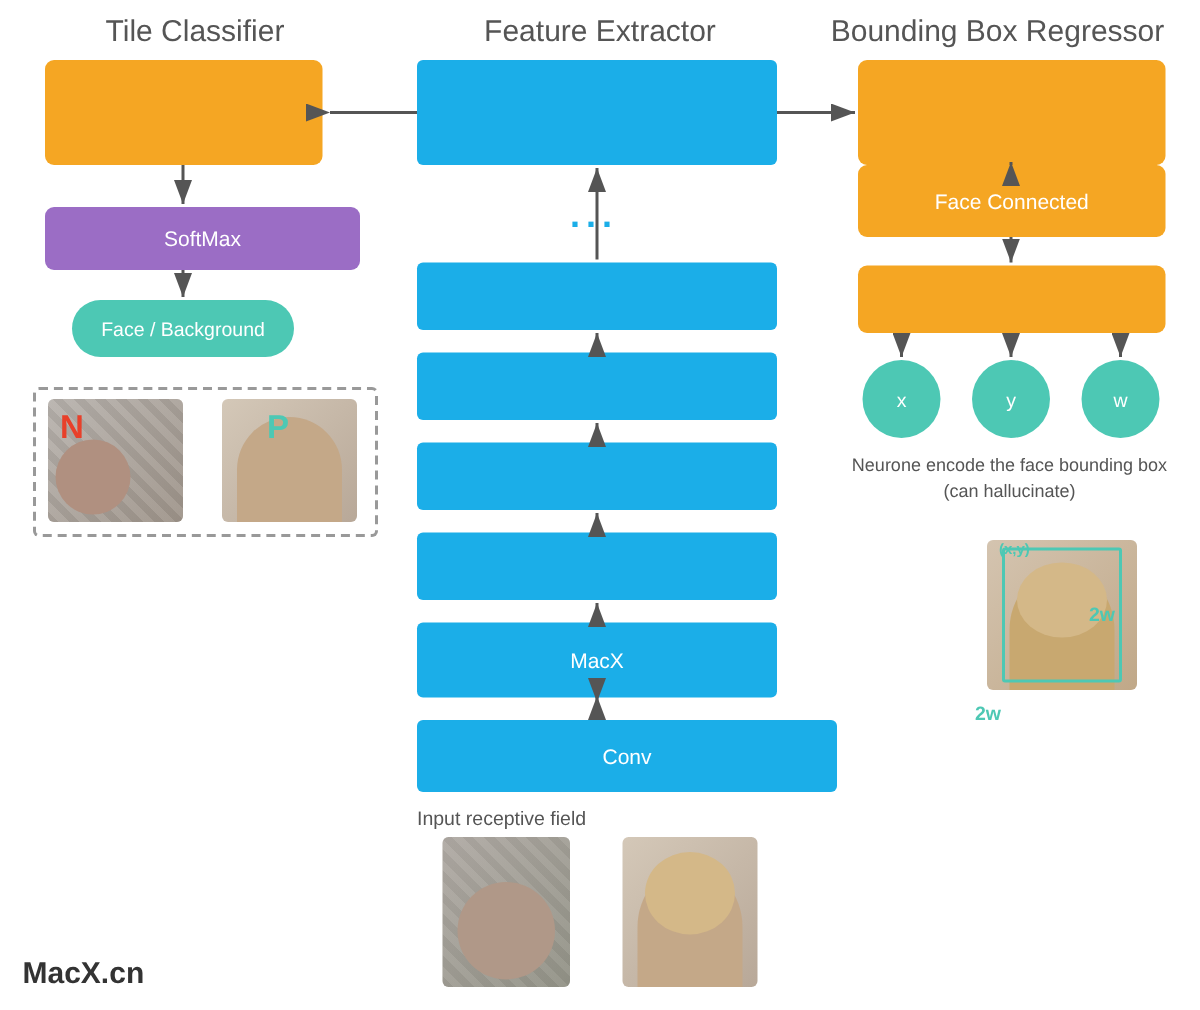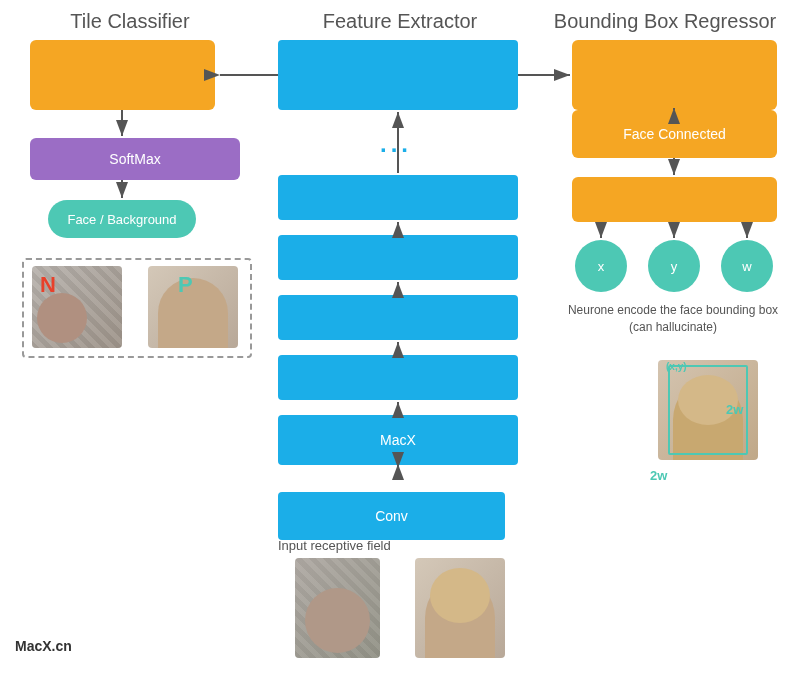--- a/index.html
+++ b/index.html
@@ -122,21 +122,21 @@
       position: absolute;
       top: 0;
       left: 0;
       width: 800px;
       height: 673px;
       pointer-events: none;
     }
 
     .macx-label {
       position: absolute;
-      font-size: 14px;
+      font-size: 20px;
       font-weight: bold;
       color: #333;
     }
 
     
     .fc-label {
       color: white;
       font-size: 14px;
       font-weight: 500;
       text-align: center;
@@ -184,21 +184,21 @@
 
   <div class="block-blue" style="left:278px; top:175px; width:240px; height:45px;"></div>
   <div class="block-blue" style="left:278px; top:235px; width:240px; height:45px;"></div>
   <div class="block-blue" style="left:278px; top:295px; width:240px; height:45px;"></div>
   <div class="block-blue" style="left:278px; top:355px; width:240px; height:45px;"></div>
 
   <div class="block-blue" style="left:278px; top:415px; width:240px; height:50px; display:flex; align-items:center; justify-content:center;">
     <span class="block-label">MacX</span>
   </div>
 
-  <div class="block-blue" style="left:278px; top:492px; width:227px; height:48px; display:flex; align-items:center; justify-content:center;">
+  <div class="block-blue" style="left:278px; top:480px; width:280px; height:48px; display:flex; align-items:center; justify-content:center;">
     <span class="block-label">Conv</span>
   </div>
 
   <div class="block-orange" style="left:30px; top:40px; width:185px; height:70px;"></div>
 
   <div class="block-purple" style="left:30px; top:138px; width:210px; height:42px;">
     <span>SoftMax</span>
   </div>
 
   <div class="block-teal" style="left:48px; top:200px; width:148px; height:38px;">

